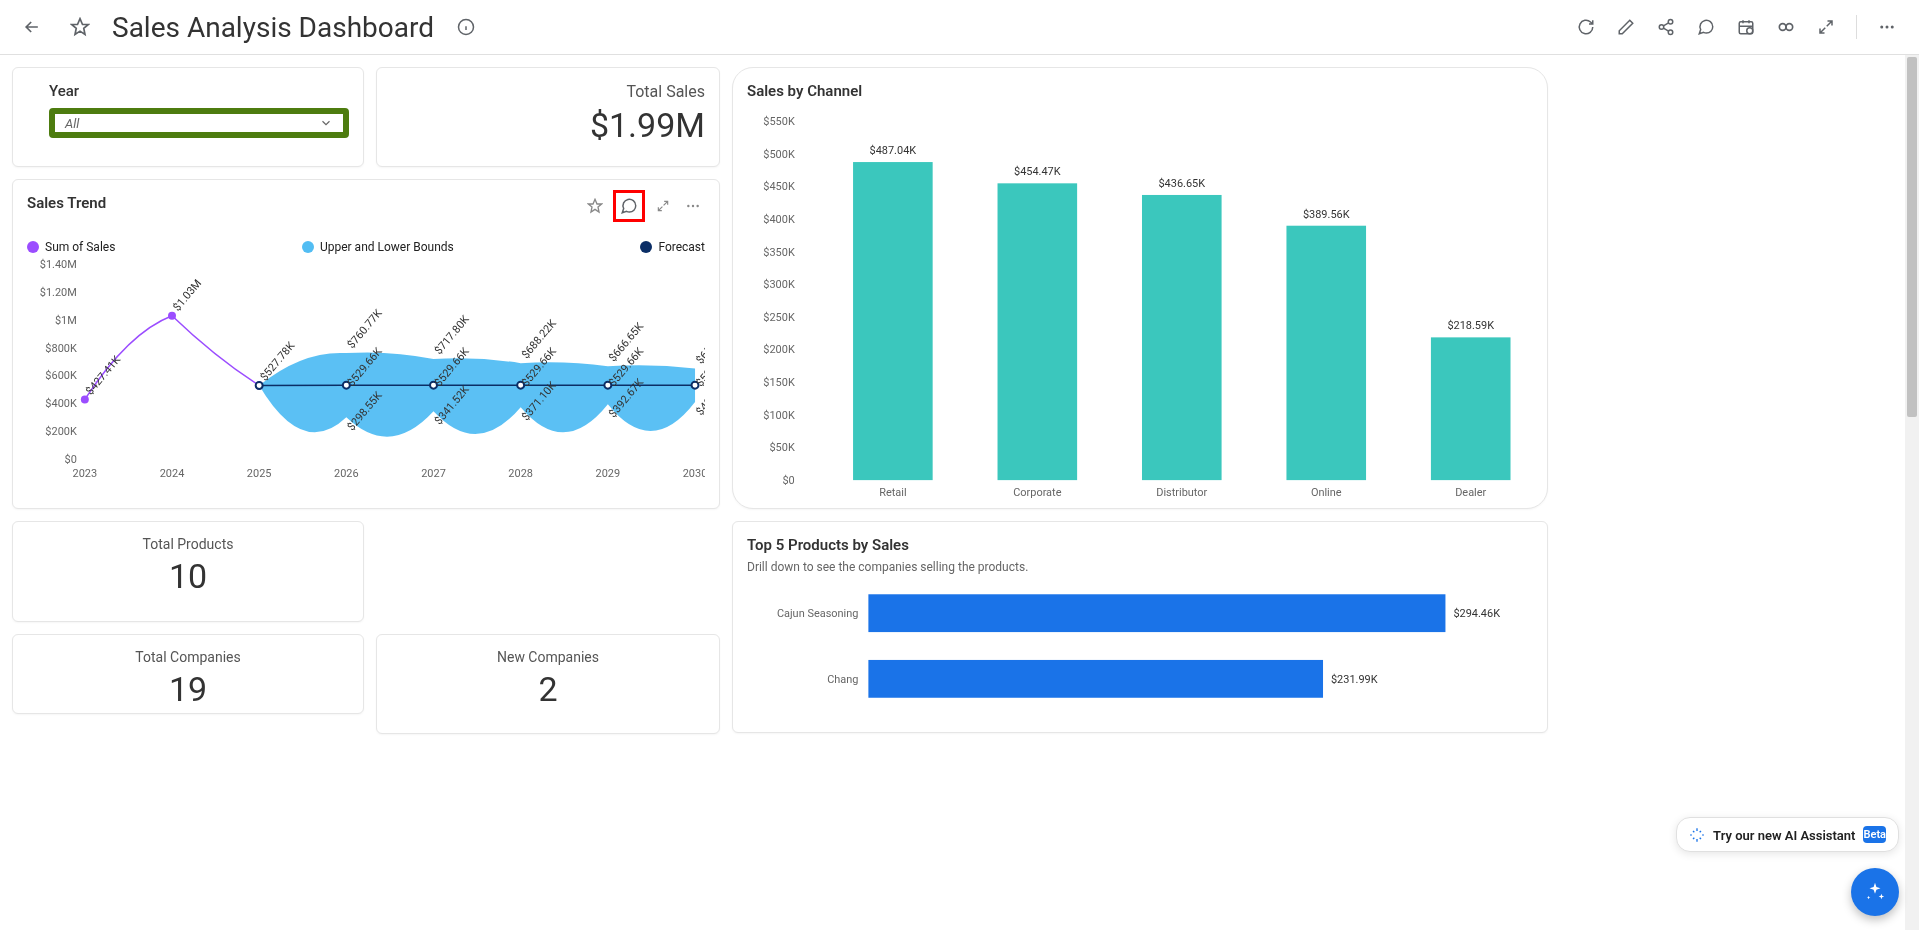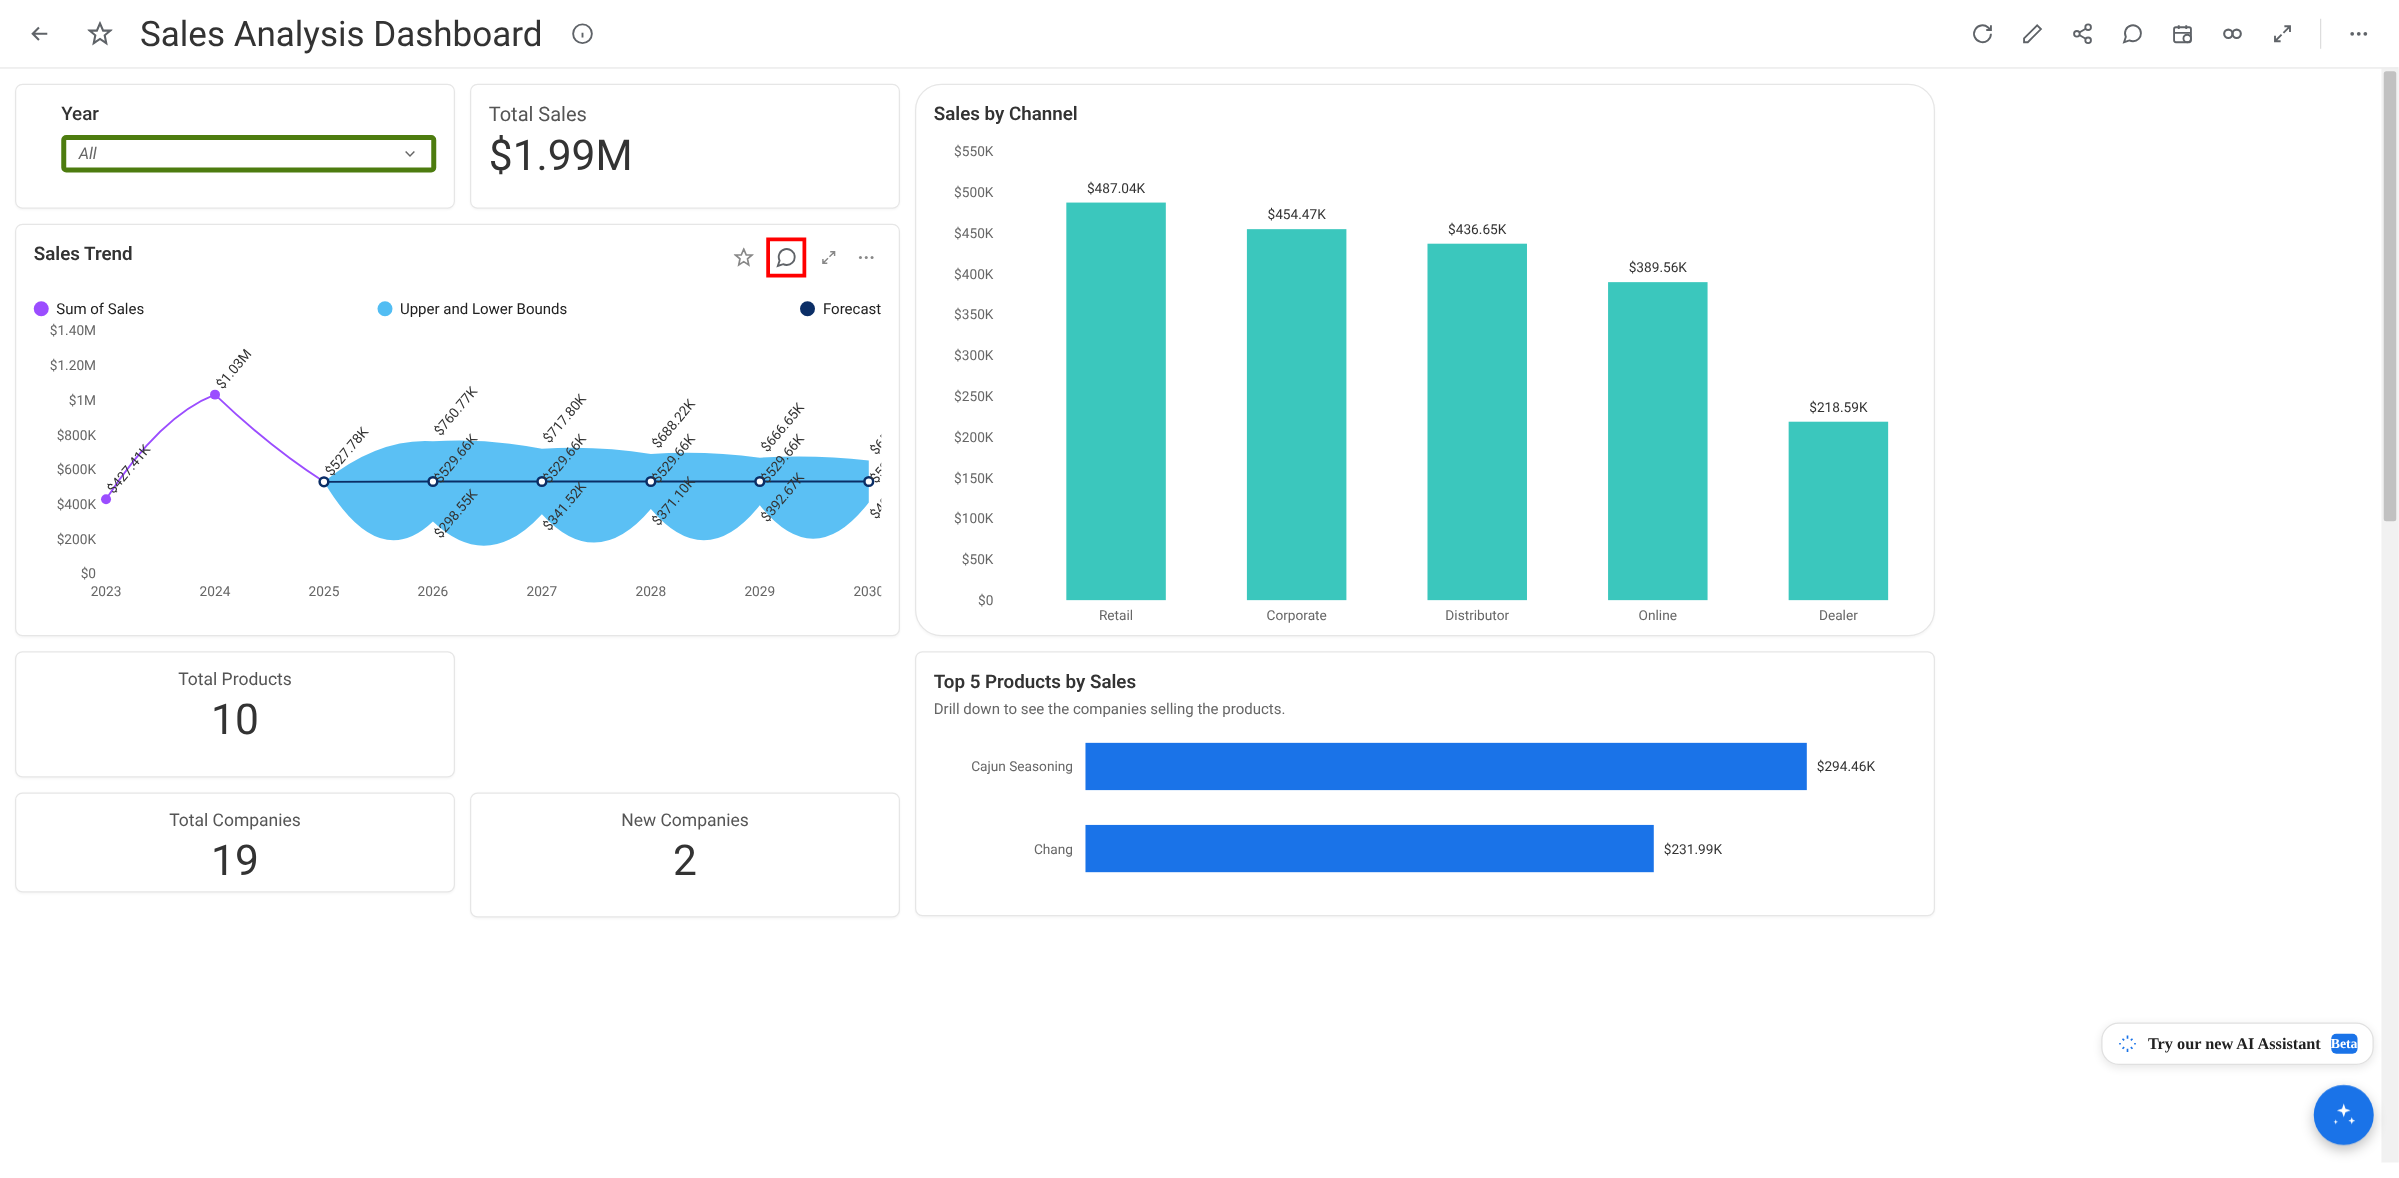--- a/index.html
+++ b/index.html
@@ -12,46 +12,46 @@
 .topbar-sep { width: 1px; height: 24px; background: #ddd; margin: 0 6px; }
 
 .content-wrapper { position: absolute; top: 55px; left: 0; right: 14px; bottom: 12px; overflow-y: auto; background: #fff; padding: 12px; }
 .scrollbar-track { position: absolute; top: 55px; right: 0; width: 14px; bottom: 12px; background: #f1f1f1; }
 .scrollbar-thumb { background: #c1c1c1; border-radius: 2px; width: 10px; margin-left: 2px; height: 360px; margin-top: 2px; }
 
 .grid { display: grid; grid-template-columns: 352px 344px 816px; gap: 12px; }
 .card { background: #fff; border: 1px solid #e6e6e6; border-radius: 6px; padding: 14px; box-shadow: 0 1px 2px rgba(0,0,0,0.04); position: relative; }
 
 .year-card { grid-column: 1; grid-row: 1; height: 100px; padding-left: 36px; }
-.total-sales-card { grid-column: 2; grid-row: 1; height: 100px; text-align: left; }
+.total-sales-card { grid-column: 2; grid-row: 1; height: 100px; text-align: right; }
 .channel-card { grid-column: 3; grid-row: 1 / span 2; height: 442px; border-radius: 21px; }
 .trend-card { grid-column: 1 / span 2; grid-row: 2; height: 330px; }
 .products-card { grid-column: 1; grid-row: 3; height: 101px; text-align:center; }
 .orders-card { grid-column: 2; grid-row: 3; height: 100px; text-align:center; }
 .companies-card { grid-column: 1; grid-row: 4; height: 80px; text-align:center;}
 .newcompanies-card { grid-column: 2; grid-row: 4; height: 100px; text-align:center;}
 .top5-card { grid-column: 3; grid-row: 3 / span 2; height: 212px; }
 
 .card-header { font-size: 15px; font-weight: 600; color: #333; margin-bottom: 6px; }
 .card-sub { font-size: 12px; color: #666; }
 .big-number { font-size: 34px; font-weight: 400; color: #333; margin-top: 4px; }
 .metric-label { font-size: 14px; color: #555; margin-bottom: 4px;}
-.select-box { border: 4px solid #4d7c0f; border-radius: 4px; height: 30px; display: flex; align-items: center; padding: 0 10px; font-size: 13px; color: #666; font-style: italic; justify-content: space-between; cursor: pointer; margin-top: 8px;}
+.select-box { border: 6px solid #4d7c0f; border-radius: 4px; height: 30px; display: flex; align-items: center; padding: 0 10px; font-size: 13px; color: #666; font-style: italic; justify-content: space-between; cursor: pointer; margin-top: 8px;}
 
 .trend-toolbar { position: absolute; top: 10px; right: 14px; display: flex; align-items: center; gap: 6px;}
 .highlight-red { border: 3px solid #ff0000; padding: 4px; }
 
 .legend { display:flex; justify-content:space-between; gap:18px; font-size:12px; margin-top:28px;}
 .legend-item{display:flex; align-items:center; gap:6px;}
 .dot{width:12px;height:12px;border-radius:50%;}
 .purple{background:#9b4dff;}
 .lblue{background:#52bdf3;}
 .dblue{background:#0b2e66;}
 
-.ai-badge { position: fixed; right: 20px; bottom: 90px; background:#fff; border:1px solid #e0e0e0; border-radius: 14px; padding:8px 12px; display:flex; align-items:flex-start; gap:8px; box-shadow:0 2px 8px rgba(0,0,0,0.1); font-size:13px;font-family:Liberation Serif, serif;}
+.ai-badge { position: fixed; right: 20px; bottom: 90px; background:#fff; border:1px solid #e0e0e0; border-radius: 14px; padding:8px 12px; display:flex; align-items:flex-end; gap:8px; box-shadow:0 2px 8px rgba(0,0,0,0.1); font-size:13px;}
 .ai-badge .beta{background:#1a73e8;color:#fff;border-radius:4px;padding:2px 0;font-size:11px;font-weight:600;}
 .ai-fab { position: fixed; right: 20px; bottom: 26px; width: 48px; height: 48px; border-radius: 50%; background:#1a73e8; color:#fff; display:flex; align-items:center; justify-content:center; box-shadow:0 4px 10px rgba(0,0,0,0.25); cursor:pointer;}
 
 svg { display: block; }
 .axis-text{font-size:11px;fill:#666;}
 .data-label{font-size:11px;fill:#333;}
 .bar-fill{fill:#3bc7bd;}
 .bar-blue{fill:#1a73e8;}
 </style>
 </head>

